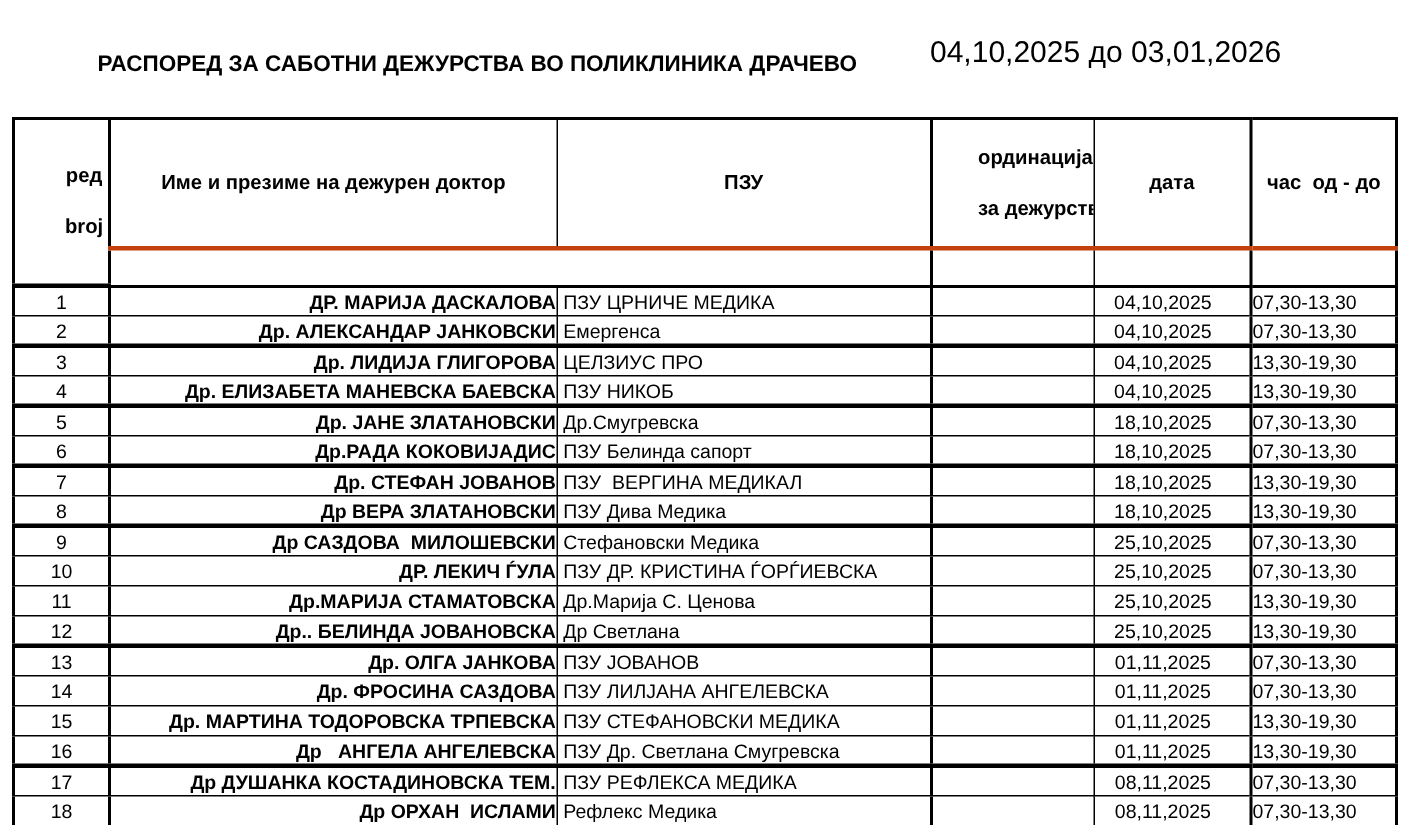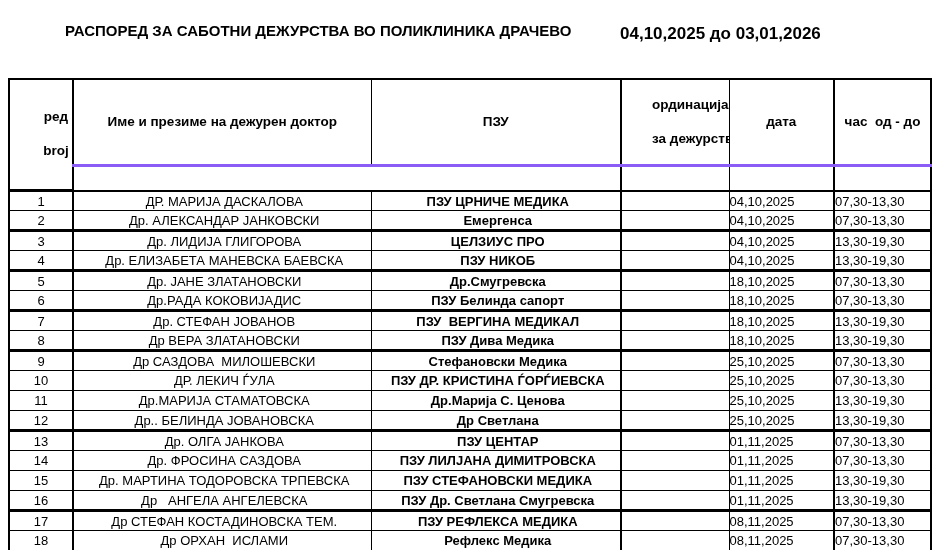--- a/index.html
+++ b/index.html
@@ -6,26 +6,26 @@
   html, body {
     margin: 0; padding: 0;
     width: 940px; height: 550px;
     background: #ffffff;
     font-family: "Liberation Sans", sans-serif;
     color: #000;
     position: relative;
   }
   .title-row { position: absolute; top: 22px; left: 0; width: 940px; }
   .doc-title {
-    position: absolute; left: 65px; top: 0;
+    position: absolute; left: 65px; top: 12px;
     font-size: 15px; font-weight: bold; white-space: pre;
   }
   .doc-daterange {
     position: absolute; left: 620px; top: 2px;
-    font-size: 17px; font-weight: bold; white-space: pre;
+    font-size: 20px; font-weight: normal; white-space: pre;
   }
   table.sched {
     position: absolute; left: 8px; top: 78px;
     width: 922px;
     border-collapse: collapse;
     table-layout: fixed;
     font-size: 13px;
     padding-left: 27px;
   }
   
@@ -34,21 +34,21 @@
   col.w-pzu  { width: 250px; }
   col.w-ord  { width: 108px; }
   col.w-date { width: 105px; }
   col.w-time { width: 97px; }
 
   td, th { padding: 0; overflow: hidden; white-space: pre; }
 
   
   tr.hdr th {
     border-top: 2px solid #000;
-    border-bottom: 3px solid #8b5cf6;
+    border-bottom: 3px solid #c2410c;
     font-weight: bold; font-size: 13.5px;
     text-align: center; vertical-align: middle;
     height: 40px; line-height: 1.25;
   }
   tr.hdr th.h-num {
     border-bottom: 3px solid #000;
   }
   
   .bl2 { border-left: 2px solid #000; }
   .br2 { border-right: 2px solid #000; }
@@ -59,24 +59,24 @@
 
   
   tr.data td {
     height: 20px;
     border-bottom: 1px solid #000;
     vertical-align: middle;
   }
   tr.data.group-end td { border-bottom: 3px solid #000; }
 
   td.c-num  { text-align: center; }
-  td.c-name { text-align: center; padding-left: 4px; }
-  td.c-pzu  { text-align: center; padding-left: 4px; font-weight: bold; }
+  td.c-name { text-align: right; padding-left: 4px; font-weight: bold; }
+  td.c-pzu  { text-align: left; padding-left: 4px; }
   td.c-ord  { }
-  td.c-date { text-align: left; padding-right: 12px; }
+  td.c-date { text-align: center; padding-right: 12px; }
   td.c-time { }
 </style>
 </head>
 <body>
 
 <div class="title-row">
   <div class="doc-title">РАСПОРЕД ЗА САБОТНИ ДЕЖУРСТВА ВО ПОЛИКЛИНИКА ДРАЧЕВО</div>
   <div class="doc-daterange">04,10,2025 до 03,01,2026</div>
 </div>
 
@@ -203,29 +203,29 @@
         <td class="c-num bl2 br2">12</td>
         <td class="c-name br1">Др.. БЕЛИНДА ЈОВАНОВСКА</td>
         <td class="c-pzu br2">Др Светлана</td>
         <td class="c-ord br1"></td>
         <td class="c-date br2">25,10,2025</td>
         <td class="c-time br2">13,30-19,30</td>
       </tr>
       <tr class="data">
         <td class="c-num bl2 br2">13</td>
         <td class="c-name br1">Др. ОЛГА ЈАНКОВА</td>
-        <td class="c-pzu br2">ПЗУ ЦЕНТАР</td>
+        <td class="c-pzu br2">ПЗУ ЈОВАНОВ</td>
         <td class="c-ord br1"></td>
         <td class="c-date br2">01,11,2025</td>
         <td class="c-time br2">07,30-13,30</td>
       </tr>
       <tr class="data">
         <td class="c-num bl2 br2">14</td>
         <td class="c-name br1">Др. ФРОСИНА САЗДОВА</td>
-        <td class="c-pzu br2">ПЗУ ЛИЛЈАНА ДИМИТРОВСКА</td>
+        <td class="c-pzu br2">ПЗУ ЛИЛЈАНА АНГЕЛЕВСКА</td>
         <td class="c-ord br1"></td>
         <td class="c-date br2">01,11,2025</td>
         <td class="c-time br2">07,30-13,30</td>
       </tr>
       <tr class="data">
         <td class="c-num bl2 br2">15</td>
         <td class="c-name br1">Др. МАРТИНА ТОДОРОВСКА ТРПЕВСКА</td>
         <td class="c-pzu br2">ПЗУ СТЕФАНОВСКИ МЕДИКА</td>
         <td class="c-ord br1"></td>
         <td class="c-date br2">01,11,2025</td>
@@ -234,21 +234,21 @@
       <tr class="data group-end">
         <td class="c-num bl2 br2">16</td>
         <td class="c-name br1">Др   АНГЕЛА АНГЕЛЕВСКА</td>
         <td class="c-pzu br2">ПЗУ Др. Светлана Смугревска</td>
         <td class="c-ord br1"></td>
         <td class="c-date br2">01,11,2025</td>
         <td class="c-time br2">13,30-19,30</td>
       </tr>
       <tr class="data">
         <td class="c-num bl2 br2">17</td>
-        <td class="c-name br1">Др СТЕФАН КОСТАДИНОВСКА ТЕМ.</td>
+        <td class="c-name br1">Др ДУШАНКА КОСТАДИНОВСКА ТЕМ.</td>
         <td class="c-pzu br2">ПЗУ РЕФЛЕКСА МЕДИКА</td>
         <td class="c-ord br1"></td>
         <td class="c-date br2">08,11,2025</td>
         <td class="c-time br2">07,30-13,30</td>
       </tr>
       <tr class="data">
         <td class="c-num bl2 br2">18</td>
         <td class="c-name br1">Др ОРХАН  ИСЛАМИ</td>
         <td class="c-pzu br2">Рефлекс Медика</td>
         <td class="c-ord br1"></td>

